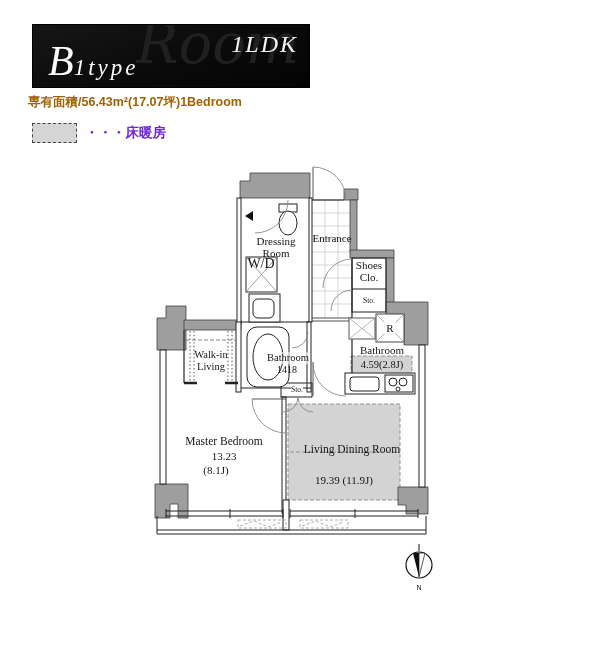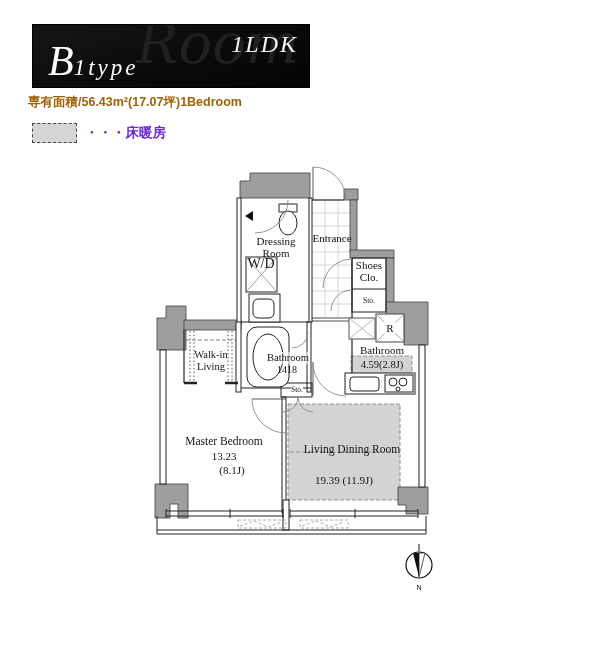--- a/index.html
+++ b/index.html
@@ -55,21 +55,21 @@
   #lbl-sto-u{left:369px;top:301px;font-size:7.5px;}
   #lbl-r{left:390px;top:328px;font-size:11px;background:#fff;padding:0 2px;}
   #lbl-kitchen-name{left:382px;top:350px;font-size:11px;}
   #lbl-kitchen-size{left:382px;top:365px;font-size:10.5px;}
   #lbl-bath-name{left:288px;top:358px;font-size:10.5px;background:rgba(255,255,255,.6);}
   #lbl-bath-size{left:287px;top:370px;font-size:10px;}
   #lbl-wic{left:211px;top:361px;font-size:10.5px;}
   #lbl-sto-s{left:297px;top:390px;font-size:7.5px;background:#fff;}
   #lbl-master-name{left:224px;top:441px;font-size:11.5px;}
   #lbl-master-size{left:224px;top:456px;font-size:11px;}
-  #lbl-master-jo{left:232px;top:470px;font-size:11px;}
+  #lbl-master-jo{left:216px;top:470px;font-size:11px;}
   #lbl-living-name{left:344px;top:449px;font-size:11.5px;padding-left:16px;}
   #lbl-living-size{left:344px;top:464px;font-size:11px;margin-top:16px;}
   #lbl-north{left:419px;top:588px;font-size:7px;font-family:"Liberation Sans",sans-serif;}
   svg{position:absolute;left:0;top:0;}
 </style>
 </head>
 <body>
 
 <div class="banner">
   <span class="wm">Room</span>

